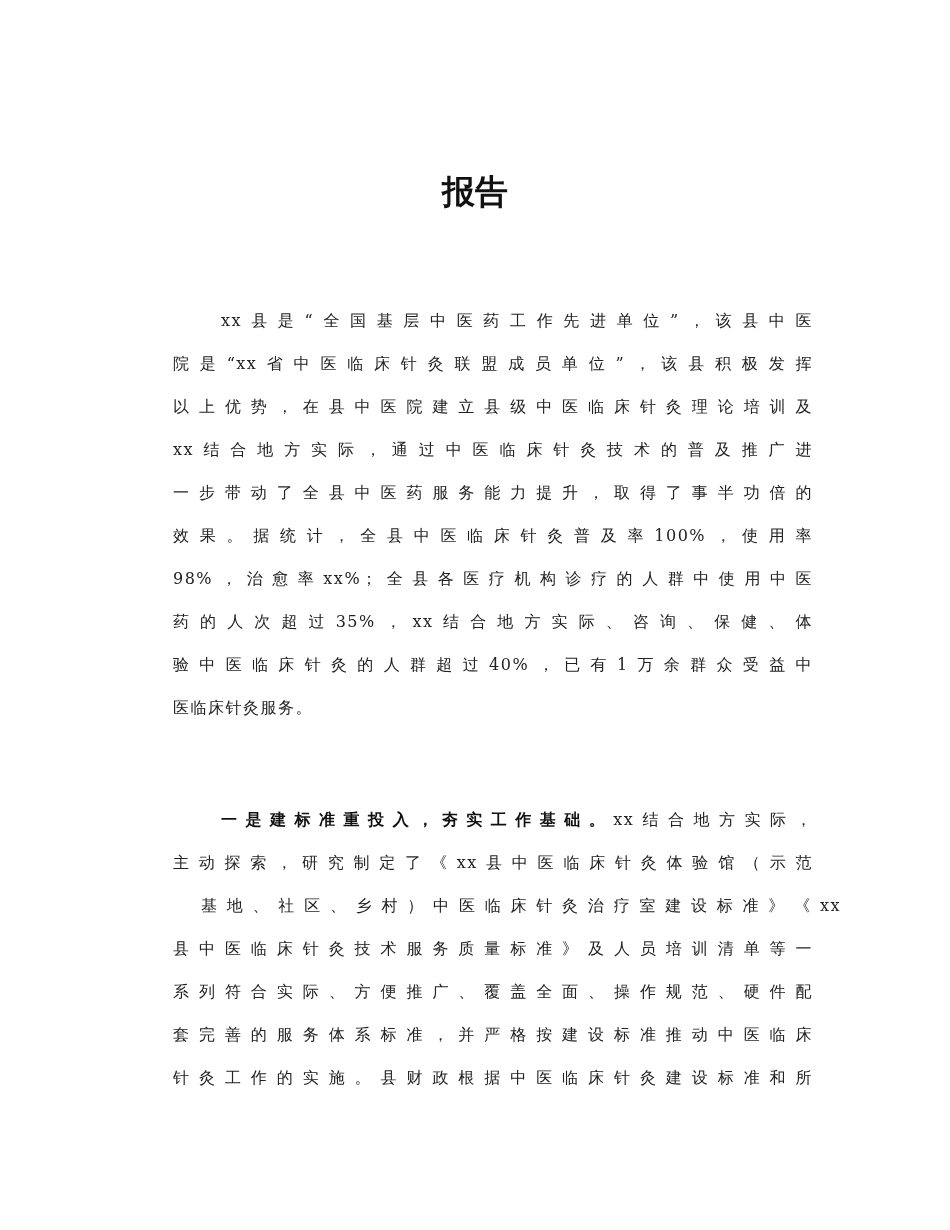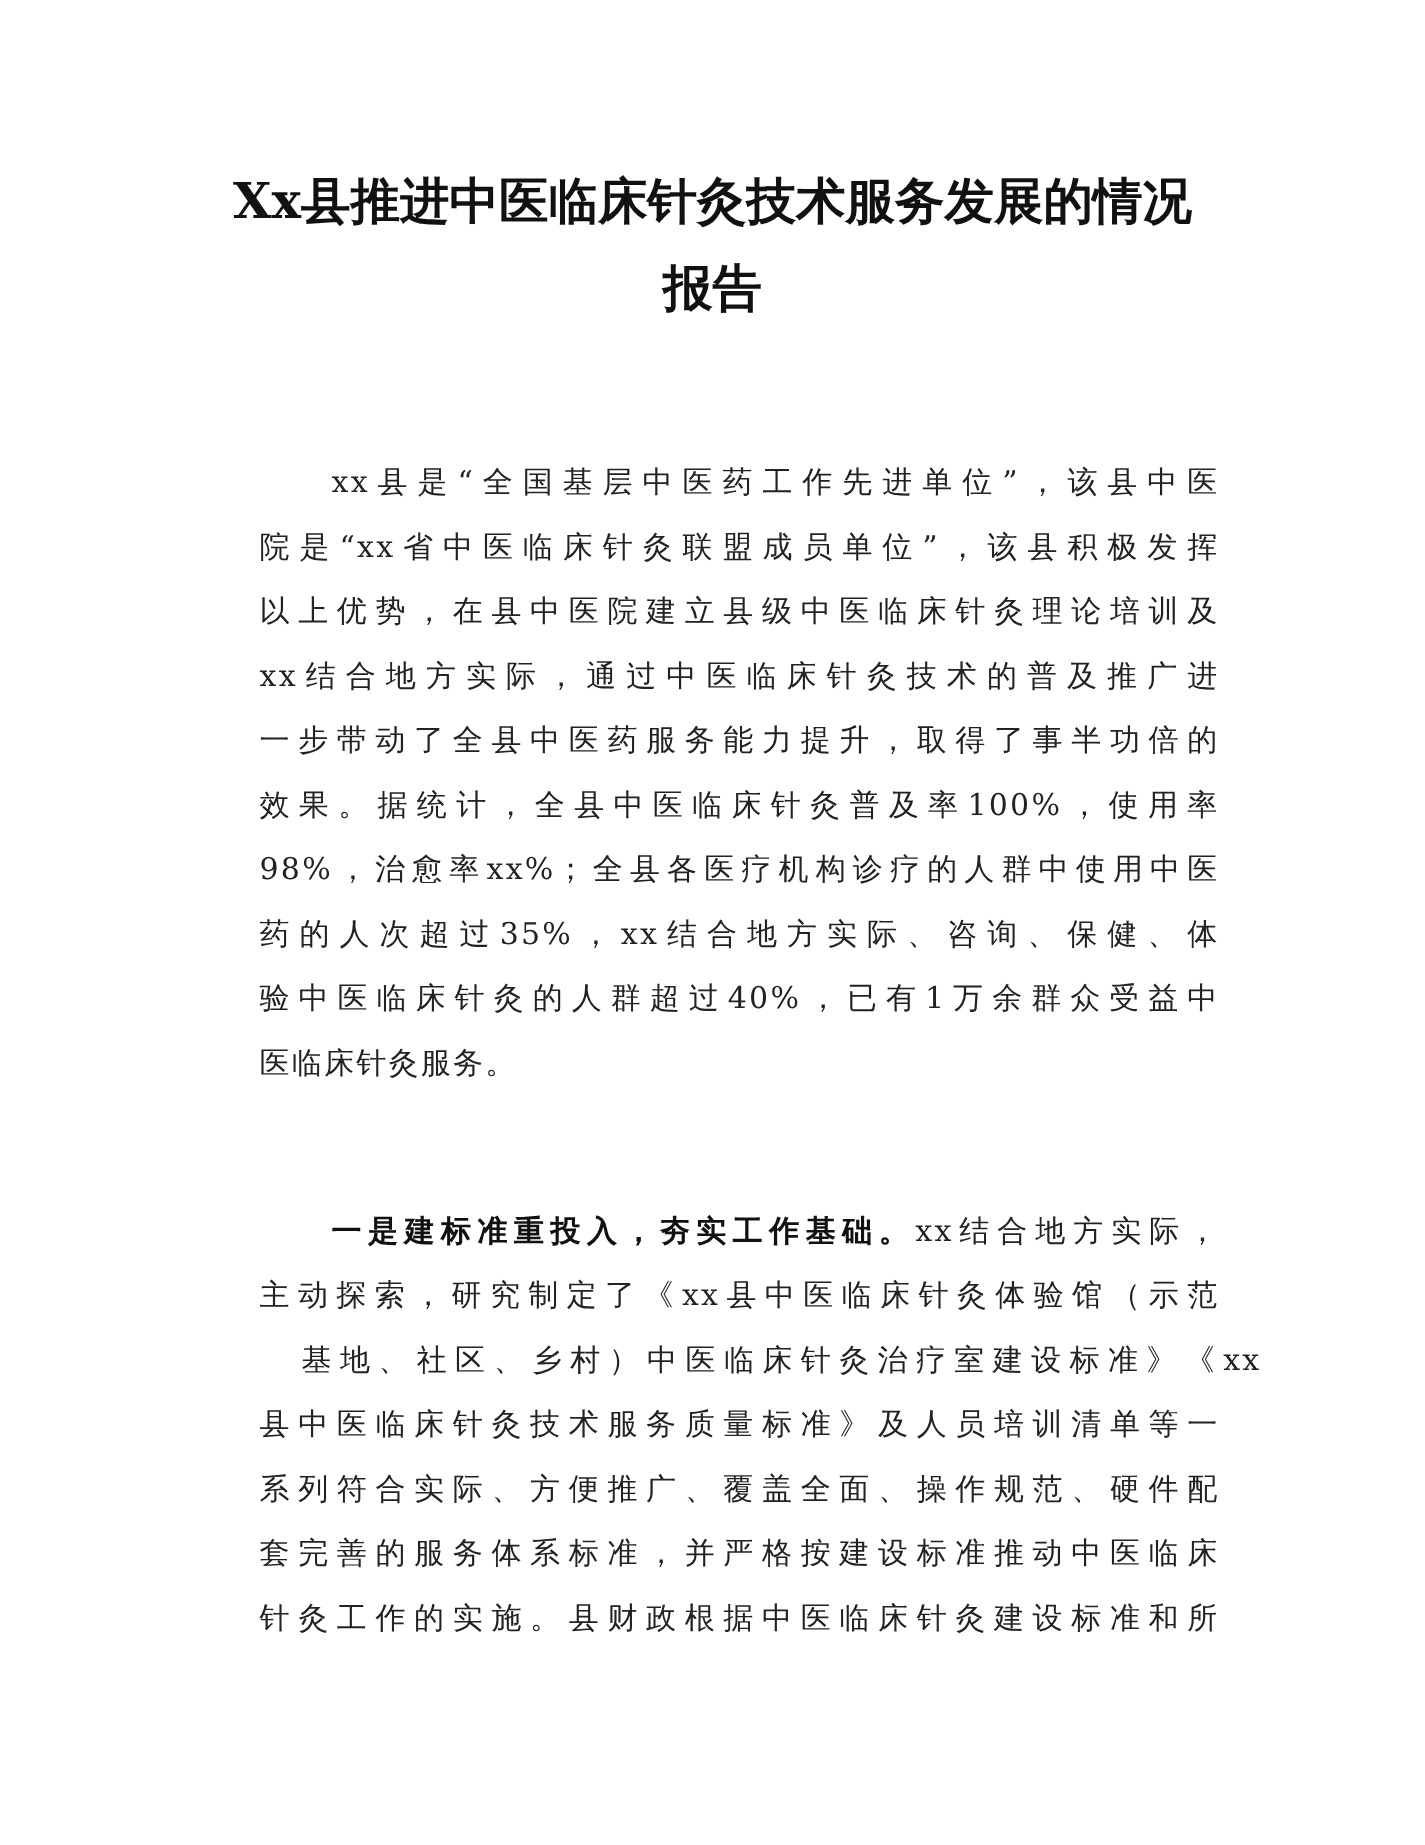--- a/index.html
+++ b/index.html
@@ -5,34 +5,33 @@
   html, body { margin: 0; padding: 0; background: #ffffff; }
   body { width: 950px; height: 1230px; position: relative; overflow: hidden; color: #111; }
   .page { position: absolute; left: 0; top: 0; width: 950px; height: 1230px; background: #fff; }
   .title-line {
     position: absolute; left: 0; width: 950px; text-align: center;
     font-family: "DejaVu Serif", serif; font-weight: bold; font-size: 33px;
     letter-spacing: 0px; white-space: nowrap; color: #111;
   }
   .line {
     position: absolute; left: 173px; width: 640px;
-    font-family: "DejaVu Serif", serif; font-size: 20px; line-height: 32px;
+    font-family: "DejaVu Serif", serif; font-size: 16px; line-height: 32px;
     white-space: nowrap; color: #222; letter-spacing: 1.5px;
     text-align: justify; text-align-last: justify;
   }
   .line.indent { left: 221px; width: 592px; }
   .line.last { text-align-last: left; }
   .bold-lead { font-family: "DejaVu Sans", sans-serif; font-weight: bold; color: #111; letter-spacing: 0.5px; margin-top: 45px; }
 </style>
 </head>
 <body>
 
 <div class="page">
 
-  <div class="title-line" style="top:112px;">Xx县推进中医临床针灸技术服务发展的情况</div>
   <div class="title-line" style="top:170px;">报告</div>
 
   <div>
     <div class="line indent" style="top:305px;">xx县是“全国基层中医药工作先进单位”，该县中医</div>
     <div class="line" style="top:348px;">院是“xx省中医临床针灸联盟成员单位”，该县积极发挥</div>
     <div class="line" style="top:391px;">以上优势，在县中医院建立县级中医临床针灸理论培训及</div>
     <div class="line" style="top:434px;">xx结合地方实际，通过中医临床针灸技术的普及推广进</div>
     <div class="line" style="top:477px;">一步带动了全县中医药服务能力提升，取得了事半功倍的</div>
     <div class="line" style="top:520px;">效果。据统计，全县中医临床针灸普及率100%，使用率</div>
     <div class="line" style="top:563px;">98%，治愈率xx%；全县各医疗机构诊疗的人群中使用中医</div>

